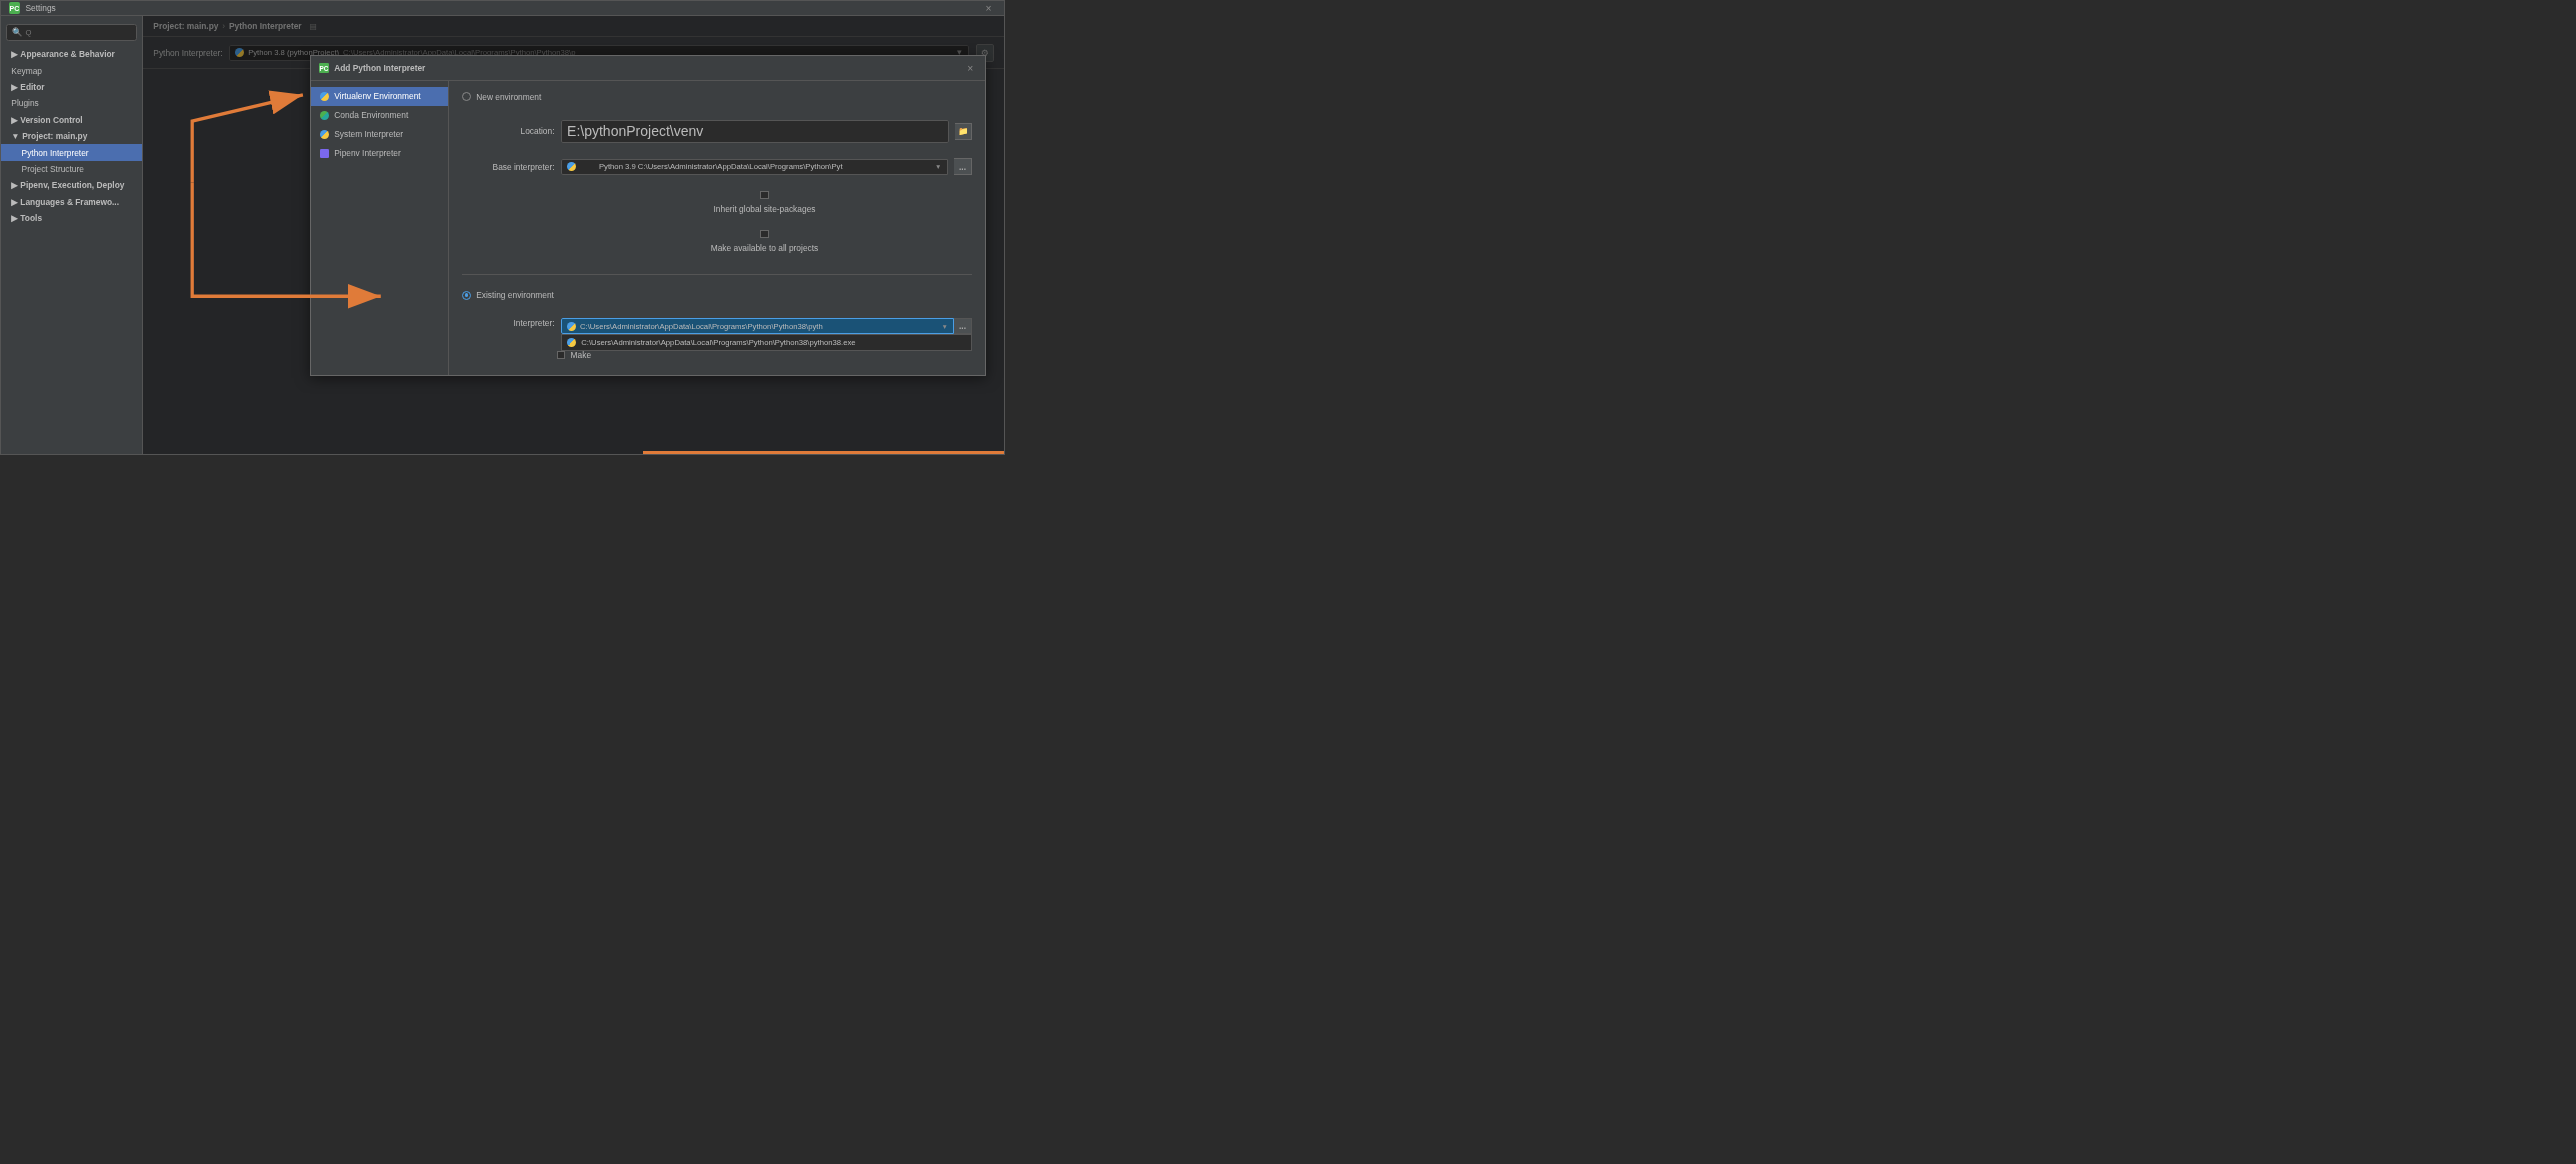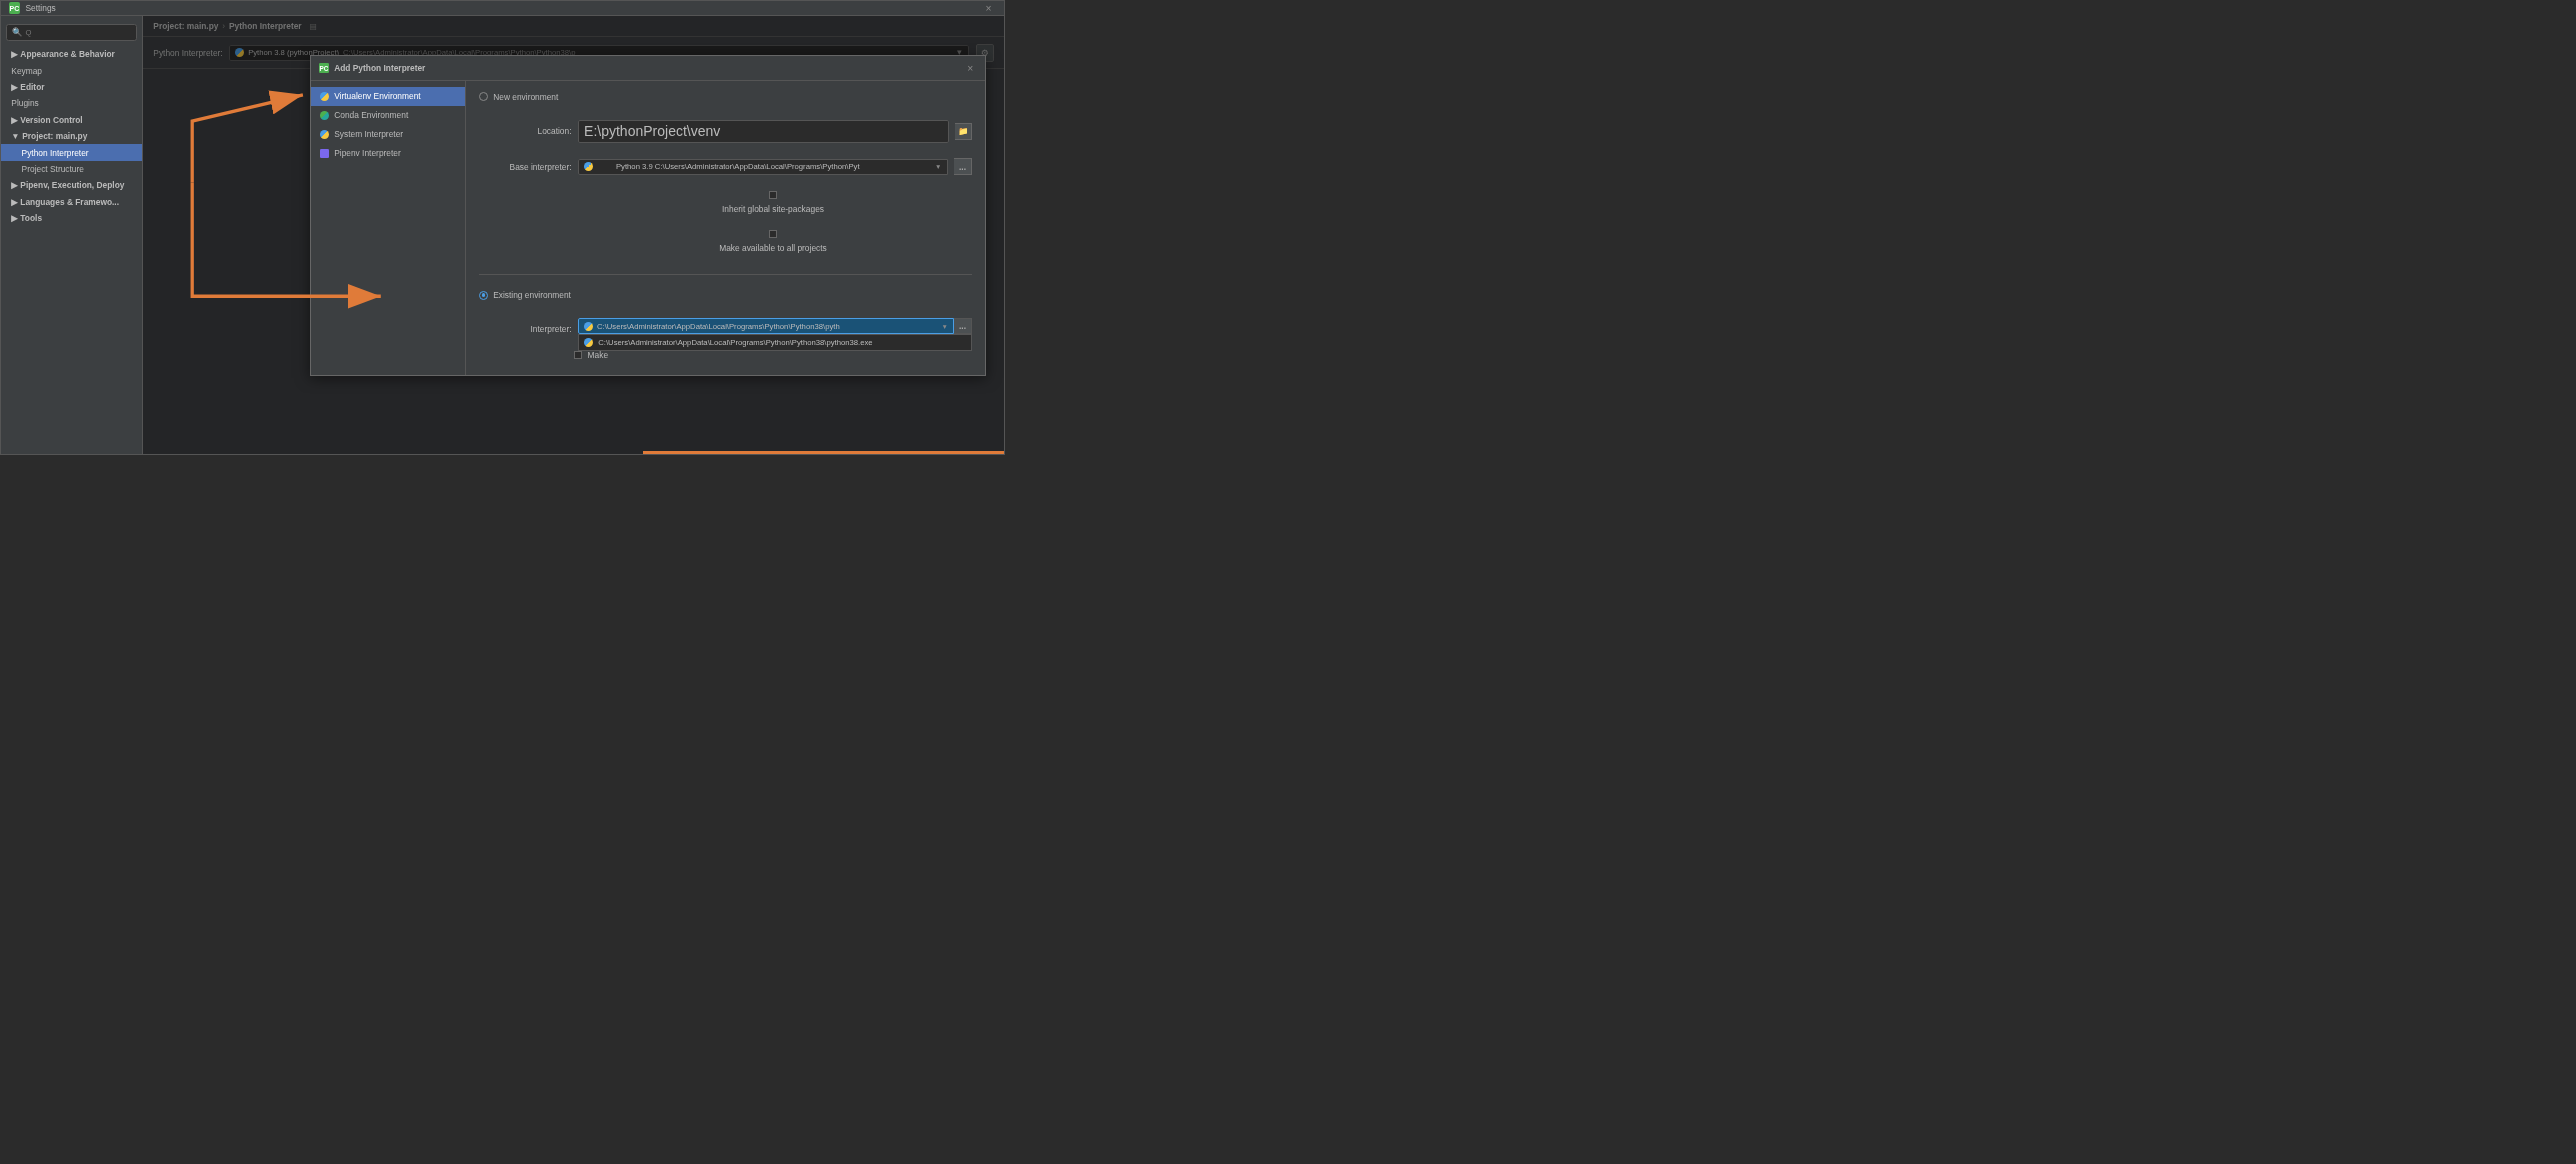--- a/index.html
+++ b/index.html
@@ -242,21 +242,21 @@
       justify-content: center;
     }
 
     .dialog-body {
       display: flex;
       flex: 1;
     }
 
     
     .dialog-sidebar {
-      width: 155px;
+      width: 138px;
       background: #3c3f41;
       border-right: 0.6px solid #555;
       padding: 5.2px 0;
       flex-shrink: 0;
     }
     .dialog-sidebar-item {
       padding: 4.5px 9px;
       cursor: pointer;
       display: flex;
       align-items: center;
@@ -379,21 +379,21 @@
       height: 8.4px;
       border: 0.6px solid #666;
       background: #2b2b2b;
       flex-shrink: 0;
     }
     .checkbox-label { color: #bbbbbb; font-size: 8.4px; }
 
     
     .interpreter-dropdown-row {
       display: flex;
-      align-items: flex-end;
+      align-items: flex-start;
       gap: 6.4px;
       margin-bottom: 5.2px;
     }
     .interp-label {
       width: 77px;
       color: #bbbbbb;
       font-size: 8.4px;
       text-align: right;
       flex-shrink: 0;
     }

